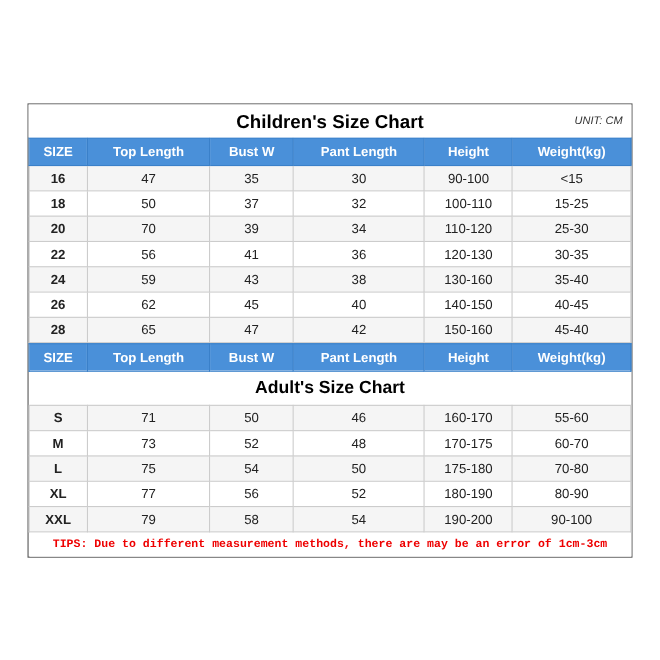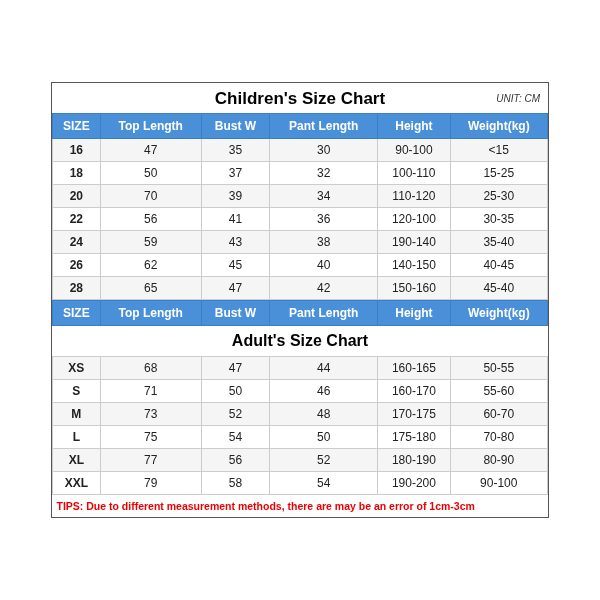--- a/index.html
+++ b/index.html
@@ -6,21 +6,21 @@
     body {
       width: 600px;
       height: 600px;
       background: #fff;
       font-family: Arial, sans-serif;
       display: flex;
       align-items: center;
       justify-content: center;
     }
     .container {
-      width: 498px;
+      width: 550px;
       border: 1.5px solid #555;
       background: #fff;
     }
     .main-title-row {
       display: flex;
       align-items: center;
       justify-content: center;
       background: #fff;
       padding: 6px 10px 4px 10px;
       position: relative;
@@ -78,23 +78,24 @@
       padding: 6px 3px;
       border-left: none;
       border-right: none;
       color: #000;
       margin-top: 16px;
     }
     .tips-row td {
       background: #fff !important;
       color: #e00;
       font-size: 10.5px;
-      text-align: left;
+      text-align: center;
       padding: 5px 4px;
       border: none;
+      font-family: Liberation Mono, monospace;
     }
   </style>
 </head>
 <body>
 
 <div class="container">
   <div class="main-title-row">
     <span class="main-title">Children's Size Chart</span>
     <span class="unit-label">UNIT: CM</span>
   </div>
@@ -132,29 +133,29 @@
           <td>39</td>
           <td>34</td>
           <td>110-120</td>
           <td>25-30</td>
         </tr>
         <tr>
           <td>22</td>
           <td>56</td>
           <td>41</td>
           <td>36</td>
-          <td>120-100</td>
+          <td>120-130</td>
           <td>30-35</td>
         </tr>
         <tr>
           <td>24</td>
           <td>59</td>
           <td>43</td>
           <td>38</td>
-          <td>190-140</td>
+          <td>130-160</td>
           <td>35-40</td>
         </tr>
         <tr>
           <td>26</td>
           <td>62</td>
           <td>45</td>
           <td>40</td>
           <td>140-150</td>
           <td>40-45</td>
         </tr>
@@ -179,28 +180,20 @@
       <tr>
         <th>SIZE</th>
         <th>Top Length</th>
         <th>Bust W</th>
         <th>Pant Length</th>
         <th>Height</th>
         <th>Weight(kg)</th>
       </tr>
     </thead>
     <tbody id="adults-body">
-    <tr>
-          <td>XS</td>
-          <td>68</td>
-          <td>47</td>
-          <td>44</td>
-          <td>160-165</td>
-          <td>50-55</td>
-        </tr>
         <tr>
           <td>S</td>
           <td>71</td>
           <td>50</td>
           <td>46</td>
           <td>160-170</td>
           <td>55-60</td>
         </tr>
         <tr>
           <td>M</td>

